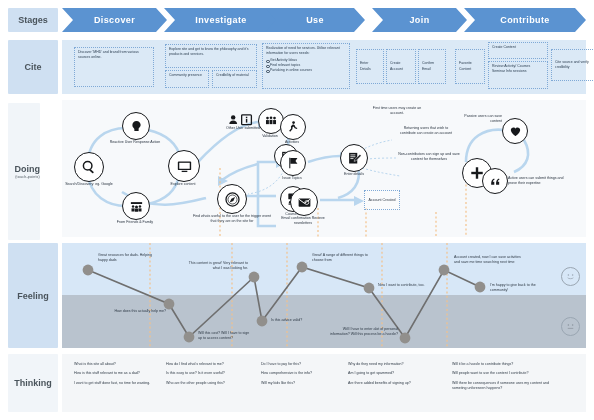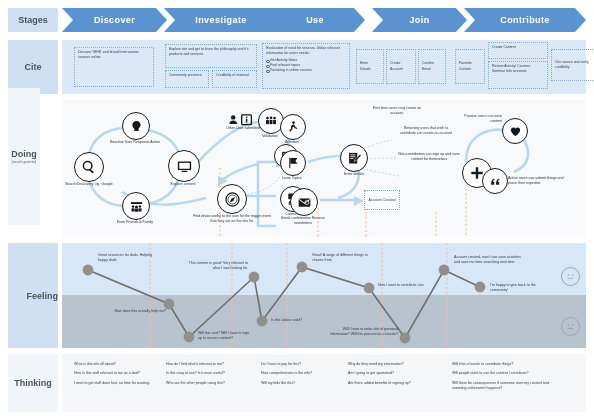--- a/index.html
+++ b/index.html
@@ -15,23 +15,23 @@
   .stages-label{left:8px;top:8px;width:50px;height:24px;background:#cfe0f2;}
   .chev{position:absolute;top:8px;height:24px;background:#5b93d1;display:flex;align-items:center;justify-content:center;
         color:#ffffff;font-size:9px;font-weight:bold;letter-spacing:.4px;
         clip-path:polygon(0 0, calc(100% - 11px) 0, 100% 50%, calc(100% - 11px) 100%, 0 100%, 11px 50%);}
   .chev.first{clip-path:polygon(0 0, calc(100% - 11px) 0, 100% 50%, calc(100% - 11px) 100%, 0 100%, 11px 50%);}
 
   
   .panel{position:absolute;}
   .brand-label{left:8px;top:40px;width:50px;height:54px;background:#cfe0f2;}
   .brand-panel{left:62px;top:40px;width:524px;height:54px;background:#dbe9f6;}
-  .doing-label{left:8px;top:88px;width:32px;height:137px;background:#f1f5f9;}
+  .doing-label{left:8px;top:103px;width:32px;height:137px;background:#f1f5f9;align-items:flex-end;}
   .doing-panel{left:62px;top:100px;width:524px;height:137px;background:#f7f9fb;}
-  .feeling-label{left:8px;top:243px;width:50px;height:105px;background:#cfe0f2;align-items:flex-end;}
+  .feeling-label{left:8px;top:243px;width:50px;height:105px;background:#cfe0f2;}
   .feeling-panel{left:62px;top:243px;width:524px;height:105px;background:#d7e7f7;}
   .feeling-panel .lower{position:absolute;left:0;top:52px;width:100%;height:53px;background:#b9c3ce;}
   .thinking-label{left:8px;top:354px;width:50px;height:58px;background:#f1f5f9;text-align:right;}
   .thinking-panel{left:62px;top:354px;width:524px;height:58px;background:#f4f6f8;}
 
   
   .dbox{position:absolute;border:1px dotted #7fa9d6;box-sizing:border-box;
         font-size:3.5px;line-height:1.45;color:#2f4154;padding:2px 3px;}
   .bullets{margin:0;padding:0;list-style:none;}
   .bullets li{position:relative;padding-left:4px;}

